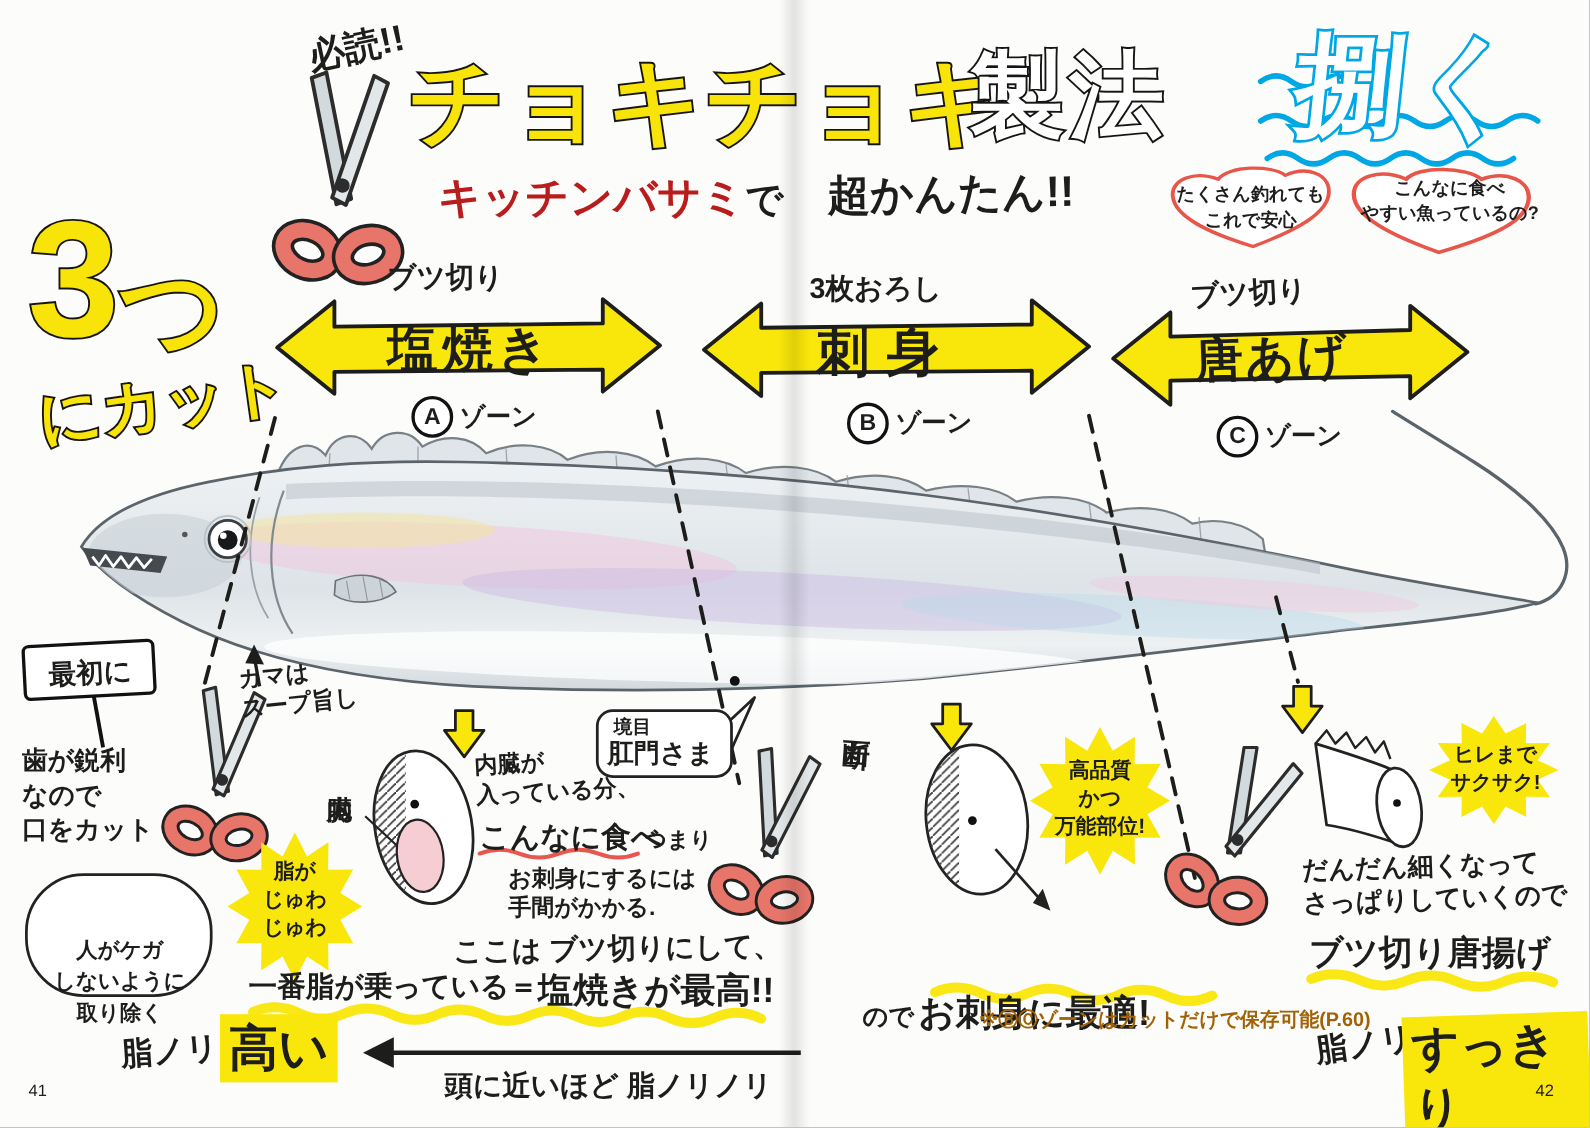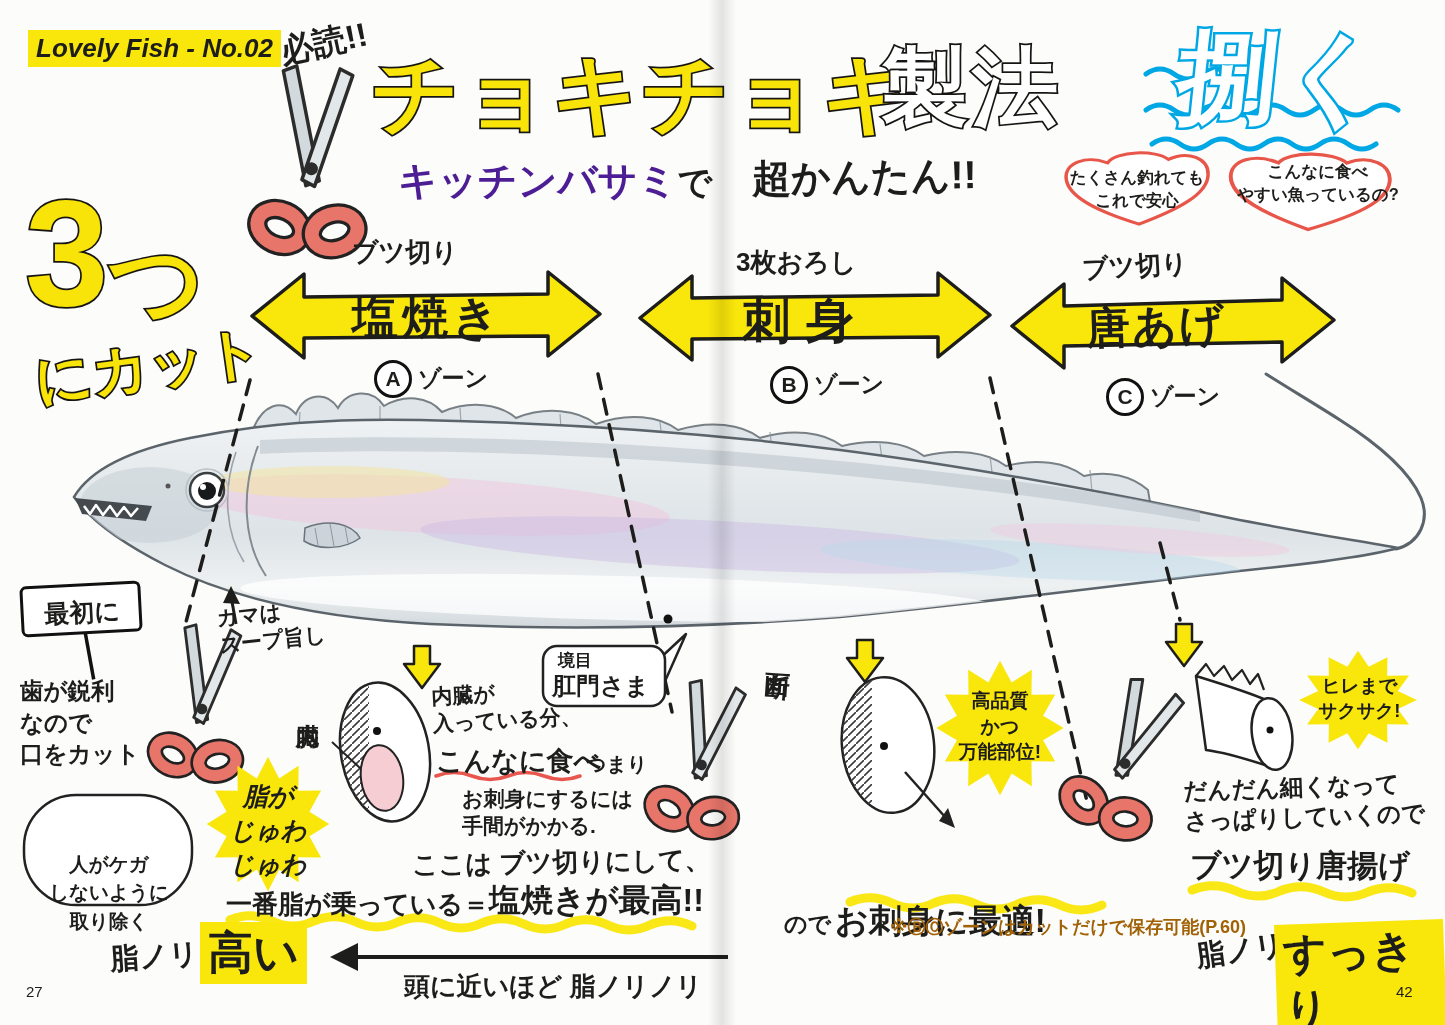--- a/index.html
+++ b/index.html
@@ -11,21 +11,21 @@
   .ctr{text-align:center;}
   .yhl{background:#f9e60a;padding:2px 8px;}
   .strokeY{color:#f8e408;-webkit-text-stroke:3.5px #171513;paint-order:stroke fill;font-weight:900;}
   .strokeW{color:#ffffff;-webkit-text-stroke:3.5px #171513;paint-order:stroke fill;font-weight:900;}
   .strokeB{color:#ffffff;-webkit-text-stroke:5px #00a7e5;paint-order:stroke fill;font-weight:900;}
   .circle{display:inline-flex;width:32px;height:32px;border:3px solid #111;border-radius:50%;
           align-items:center;justify-content:center;font-size:21px;font-weight:800;background:#fff;}
   .zone-row{display:flex;align-items:center;gap:6px;}
   .fold{position:absolute;top:0;left:708px;width:28px;height:1025px;
         background:linear-gradient(90deg,rgba(0,0,0,0) 0%,rgba(0,0,0,0.10) 50%,rgba(0,0,0,0) 100%);}
-  .red{color:#4c1d95;}
+  .red{color:#b91c1c;}
   .blue{color:#a16207;}
 </style>
 </head>
 <body>
 
 <div class="page">
 
   <svg class="art" width="1445" height="1025" viewBox="0 0 1445 1025">
     <defs>
       <linearGradient id="bodyGrad" x1="0" y1="0" x2="0" y2="1">
@@ -195,21 +195,20 @@
     </g>
 
     <path d="M 436,776 q 18,-7 36,0 q 18,7 36,0 q 18,-7 36,0 q 18,7 36,0" fill="none" stroke="#e8564e" stroke-width="3.5" stroke-linecap="round"></path>
 
     <g>
       <line x1="728" y1="957" x2="352" y2="957" stroke="#1d1d1b" stroke-width="4"></line>
       <polygon points="330,957 358,943 358,971" fill="#1d1d1b"></polygon>
     </g>
   </svg>
 
-  <div class="t yhl" style="left:28px;top:30px;font-size:26px;font-style:italic;">Lovely Fish - No.02</div>
 
   <div class="t" style="left:280px;top:22px;font-size:33px;transform:rotate(-12deg);">必読!!</div>
   <div class="t strokeY" style="left:372px;top:38px;font-size:86px;letter-spacing:2px;">チョキチョキ</div>
   <div class="t strokeW" style="left:882px;top:32px;font-size:86px;letter-spacing:4px;">製法</div>
   <div class="t" style="left:398px;top:156px;font-size:39px;">
     <span class="red">キッチンバサミ</span><span style="font-size:34px;">で</span>
   </div>
   <div class="t" style="left:752px;top:152px;font-size:39px;transform:rotate(-1deg);">超かんたん!!</div>
 
   <div class="t strokeB" style="left:1178px;top:12px;font-size:102px;transform:skewX(-6deg);">捌く</div>
@@ -256,25 +255,25 @@
 スープ旨し</div>
   <div class="t" style="left:292px;top:704px;font-size:24px;writing-mode:vertical-rl;">内臓</div>
   <div class="t ml" style="left:432px;top:680px;font-size:21px;transform:rotate(-3deg);">内臓が
 入っている分、</div>
   <div class="t" style="left:436px;top:744px;font-size:27px;font-weight:800;">こんなに食べ</div>
   <div class="t" style="left:586px;top:752px;font-size:20px;">つまり</div>
   <div class="t ml" style="left:462px;top:786px;font-size:21px;">お刺身にするには
 手間がかかる.</div>
   <div class="t" style="left:558px;top:650px;font-size:17px;">境目</div>
   <div class="t" style="left:552px;top:671px;font-size:24px;font-weight:800;">肛門さま</div>
-  <div class="t ml ctr" style="left:216px;top:780px;width:104px;font-size:25px;line-height:1.35;font-style:italic;">脂が
+  <div class="t ml ctr" style="left:216px;top:780px;width:104px;font-size:19px;line-height:1.35;">脂が
 じゅわ
 じゅわ</div>
   <div class="t" style="left:412px;top:846px;font-size:26px;transform:rotate(-1deg);">ここは ブツ切りにして、</div>
-  <div class="t" style="left:226px;top:880px;display:flex;align-items:flex-end;">
+  <div class="t" style="left:226px;top:880px;display:flex;align-items:flex-start;">
     <span style="font-size:26px;">一番脂が乗っている＝</span>
     <span style="font-size:32px;font-weight:800;">塩焼きが最高!!</span>
   </div>
 
   <div class="t" style="left:764px;top:654px;font-size:25px;writing-mode:vertical-rl;transform:rotate(4deg);">断面</div>
   <div class="t ml ctr" style="left:944px;top:688px;width:112px;font-size:19px;line-height:1.35;">高品質
 かつ
 万能部位!</div>
   <div class="t" style="left:784px;top:866px;display:flex;align-items:baseline;gap:4px;">
     <span style="font-size:23px;margin-top:44px;">ので</span>
@@ -286,17 +285,17 @@
 サクサク!</div>
   <div class="t ml" style="left:1184px;top:772px;font-size:23.5px;transform:rotate(-2deg);">だんだん細くなって
 さっぱりしていくので</div>
   <div class="t" style="left:1190px;top:846px;font-size:31px;font-weight:800;">ブツ切り唐揚げ</div>
 
   <div class="t" style="left:110px;top:938px;font-size:29px;transform:rotate(-4deg);">脂ノリ</div>
   <div class="t yhl" style="left:200px;top:922px;font-size:45px;font-weight:800;">高い</div>
   <div class="t" style="left:404px;top:970px;font-size:26px;">頭に近いほど 脂ノリノリ</div>
   <div class="t" style="left:1196px;top:932px;font-size:29px;transform:rotate(-8deg);">脂ノリ</div>
   <div class="t yhl" style="left:1276px;top:922px;font-size:43px;font-weight:800;transform:rotate(-2deg);">すっきり</div>
-  <div class="t" style="left:26px;top:982px;font-size:15px;font-weight:400;">27</div>
+  <div class="t" style="left:26px;top:982px;font-size:15px;font-weight:400;">41</div>
   <div class="t" style="left:1396px;top:982px;font-size:15px;font-weight:400;">42</div>
 
   <div class="fold"></div>
 </div>
 
 </body></html>

